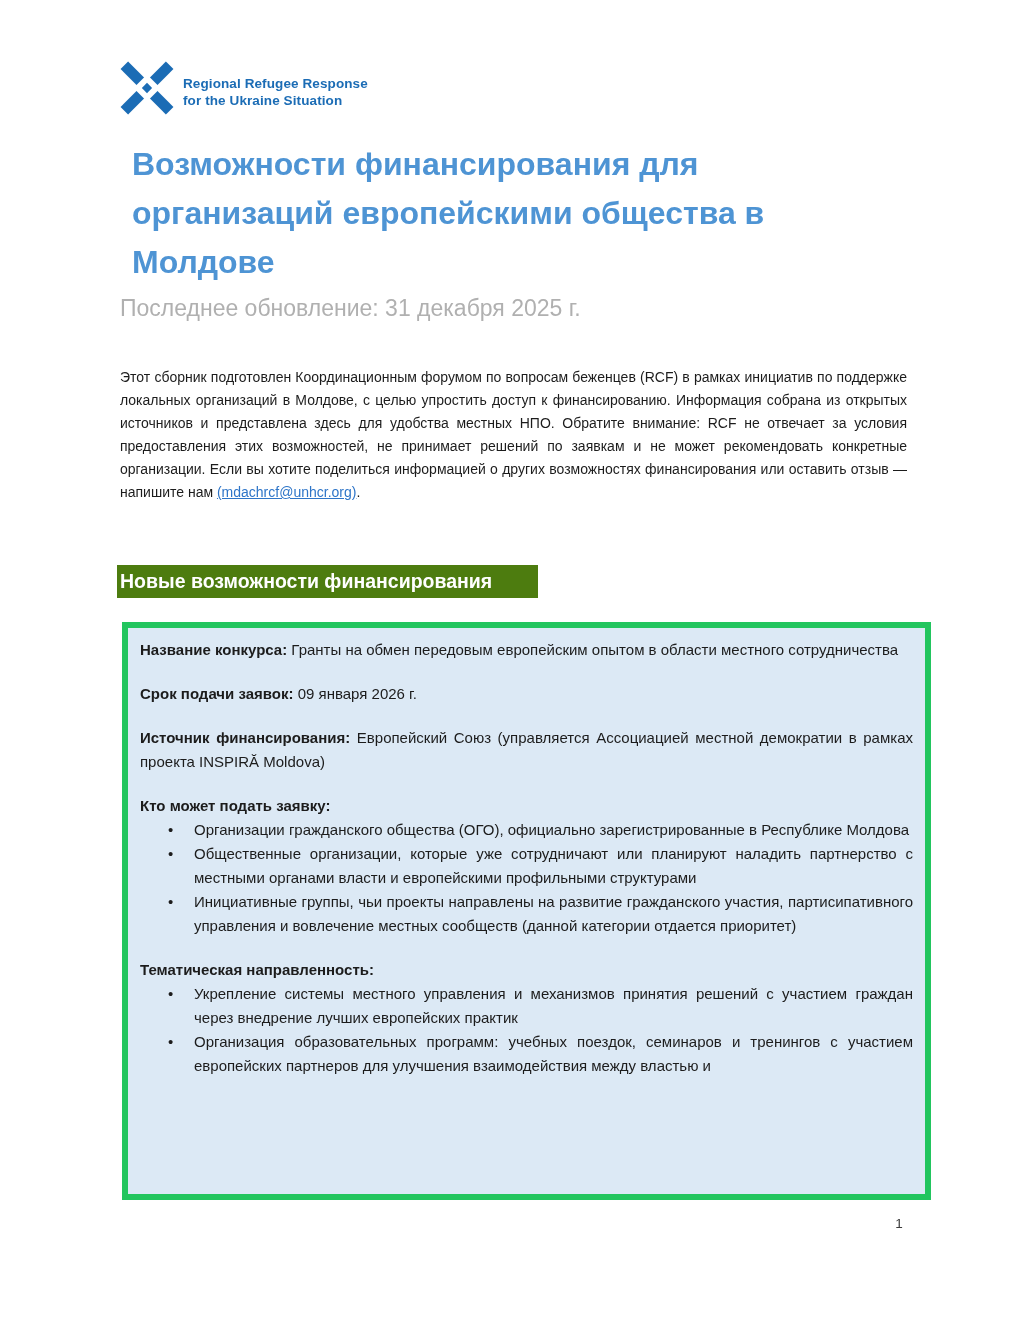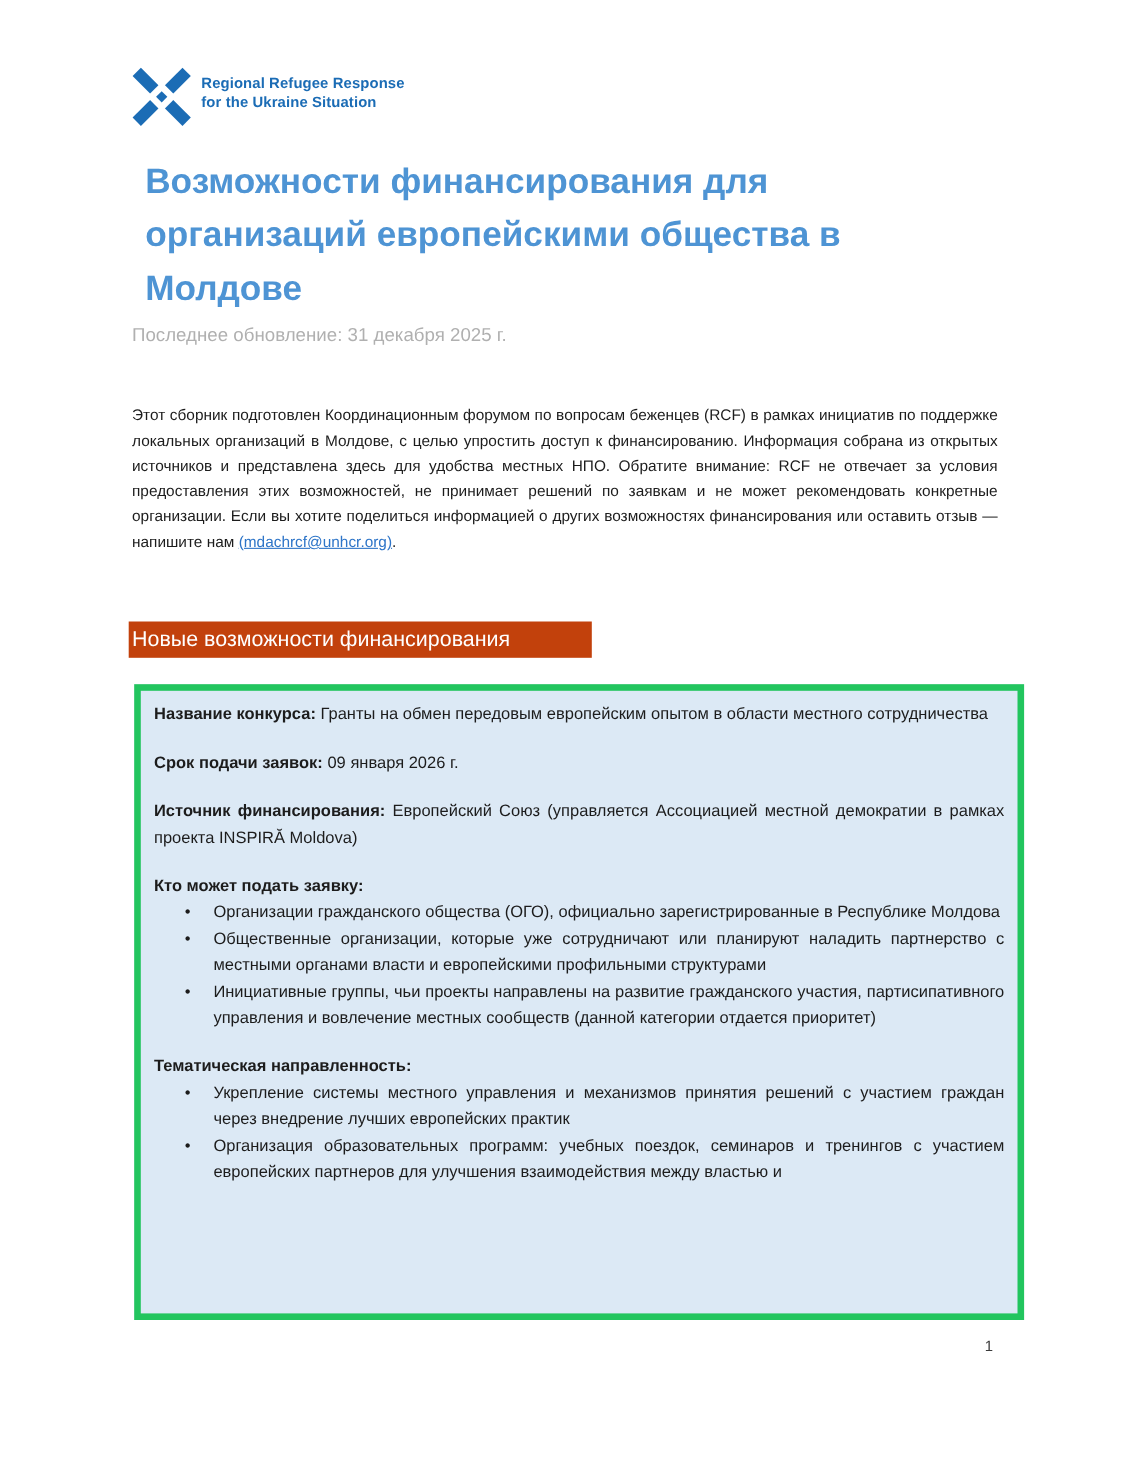--- a/index.html
+++ b/index.html
@@ -8,45 +8,45 @@
   .page {
     position: relative;
     width: 1024px;
     height: 1325px;
     background: #ffffff;
     overflow: hidden;
     color: #1c1c1c;
   }
 
   
-  .logo { position: absolute; left: 120px; top: 60px; display: flex; align-items: flex-start; gap: 9px; }
+  .logo { position: absolute; left: 120px; top: 60px; display: flex; align-items: center; gap: 9px; }
   .logo-mark { width: 54px; height: 56px; flex: 0 0 auto; }
   .logo-text { padding-top: 7px; color: #1b6cb5; font-weight: 700; font-size: 13.5px; line-height: 17px; letter-spacing: 0.1px; }
 
   
   .doc-title {
     position: absolute; left: 132px; top: 140px; width: 720px;
     color: #4e94d4; font-weight: 700; font-size: 32px; line-height: 49px;
   }
   .doc-subtitle {
     position: absolute; left: 120px; top: 295px;
-    color: #b0b0b0; font-size: 17px;
+    color: #b0b0b0; font-size: 23px;
   }
 
   
   .intro {
     position: absolute; left: 120px; top: 366px; width: 787px;
     font-size: 14px; line-height: 23px; text-align: justify; color: #1c1c1c;
   }
   .intro a.email-link { color: #2e75c8; text-decoration: underline; cursor: pointer; }
 
   
   .section-heading {
     position: absolute; left: 117px; top: 565px; width: 421px; height: 33px;
-    background: #c2410c; color: #ffffff; font-weight: 400; font-size: 19.5px;
+    background: #4d7c0f; color: #ffffff; font-weight: 700; font-size: 19.5px;
     line-height: 33px; padding-left: 3px; white-space: nowrap; overflow: hidden;
   }
 
   
   .opp-box {
     position: absolute; left: 122px; top: 622px; width: 809px; min-height: 578px;
     background: #dce9f5; border: 6px solid #22c55e;
     padding: 10px 12px 8px 12px;
     font-size: 15px; line-height: 24px; color: #1c1c1c;
   }

